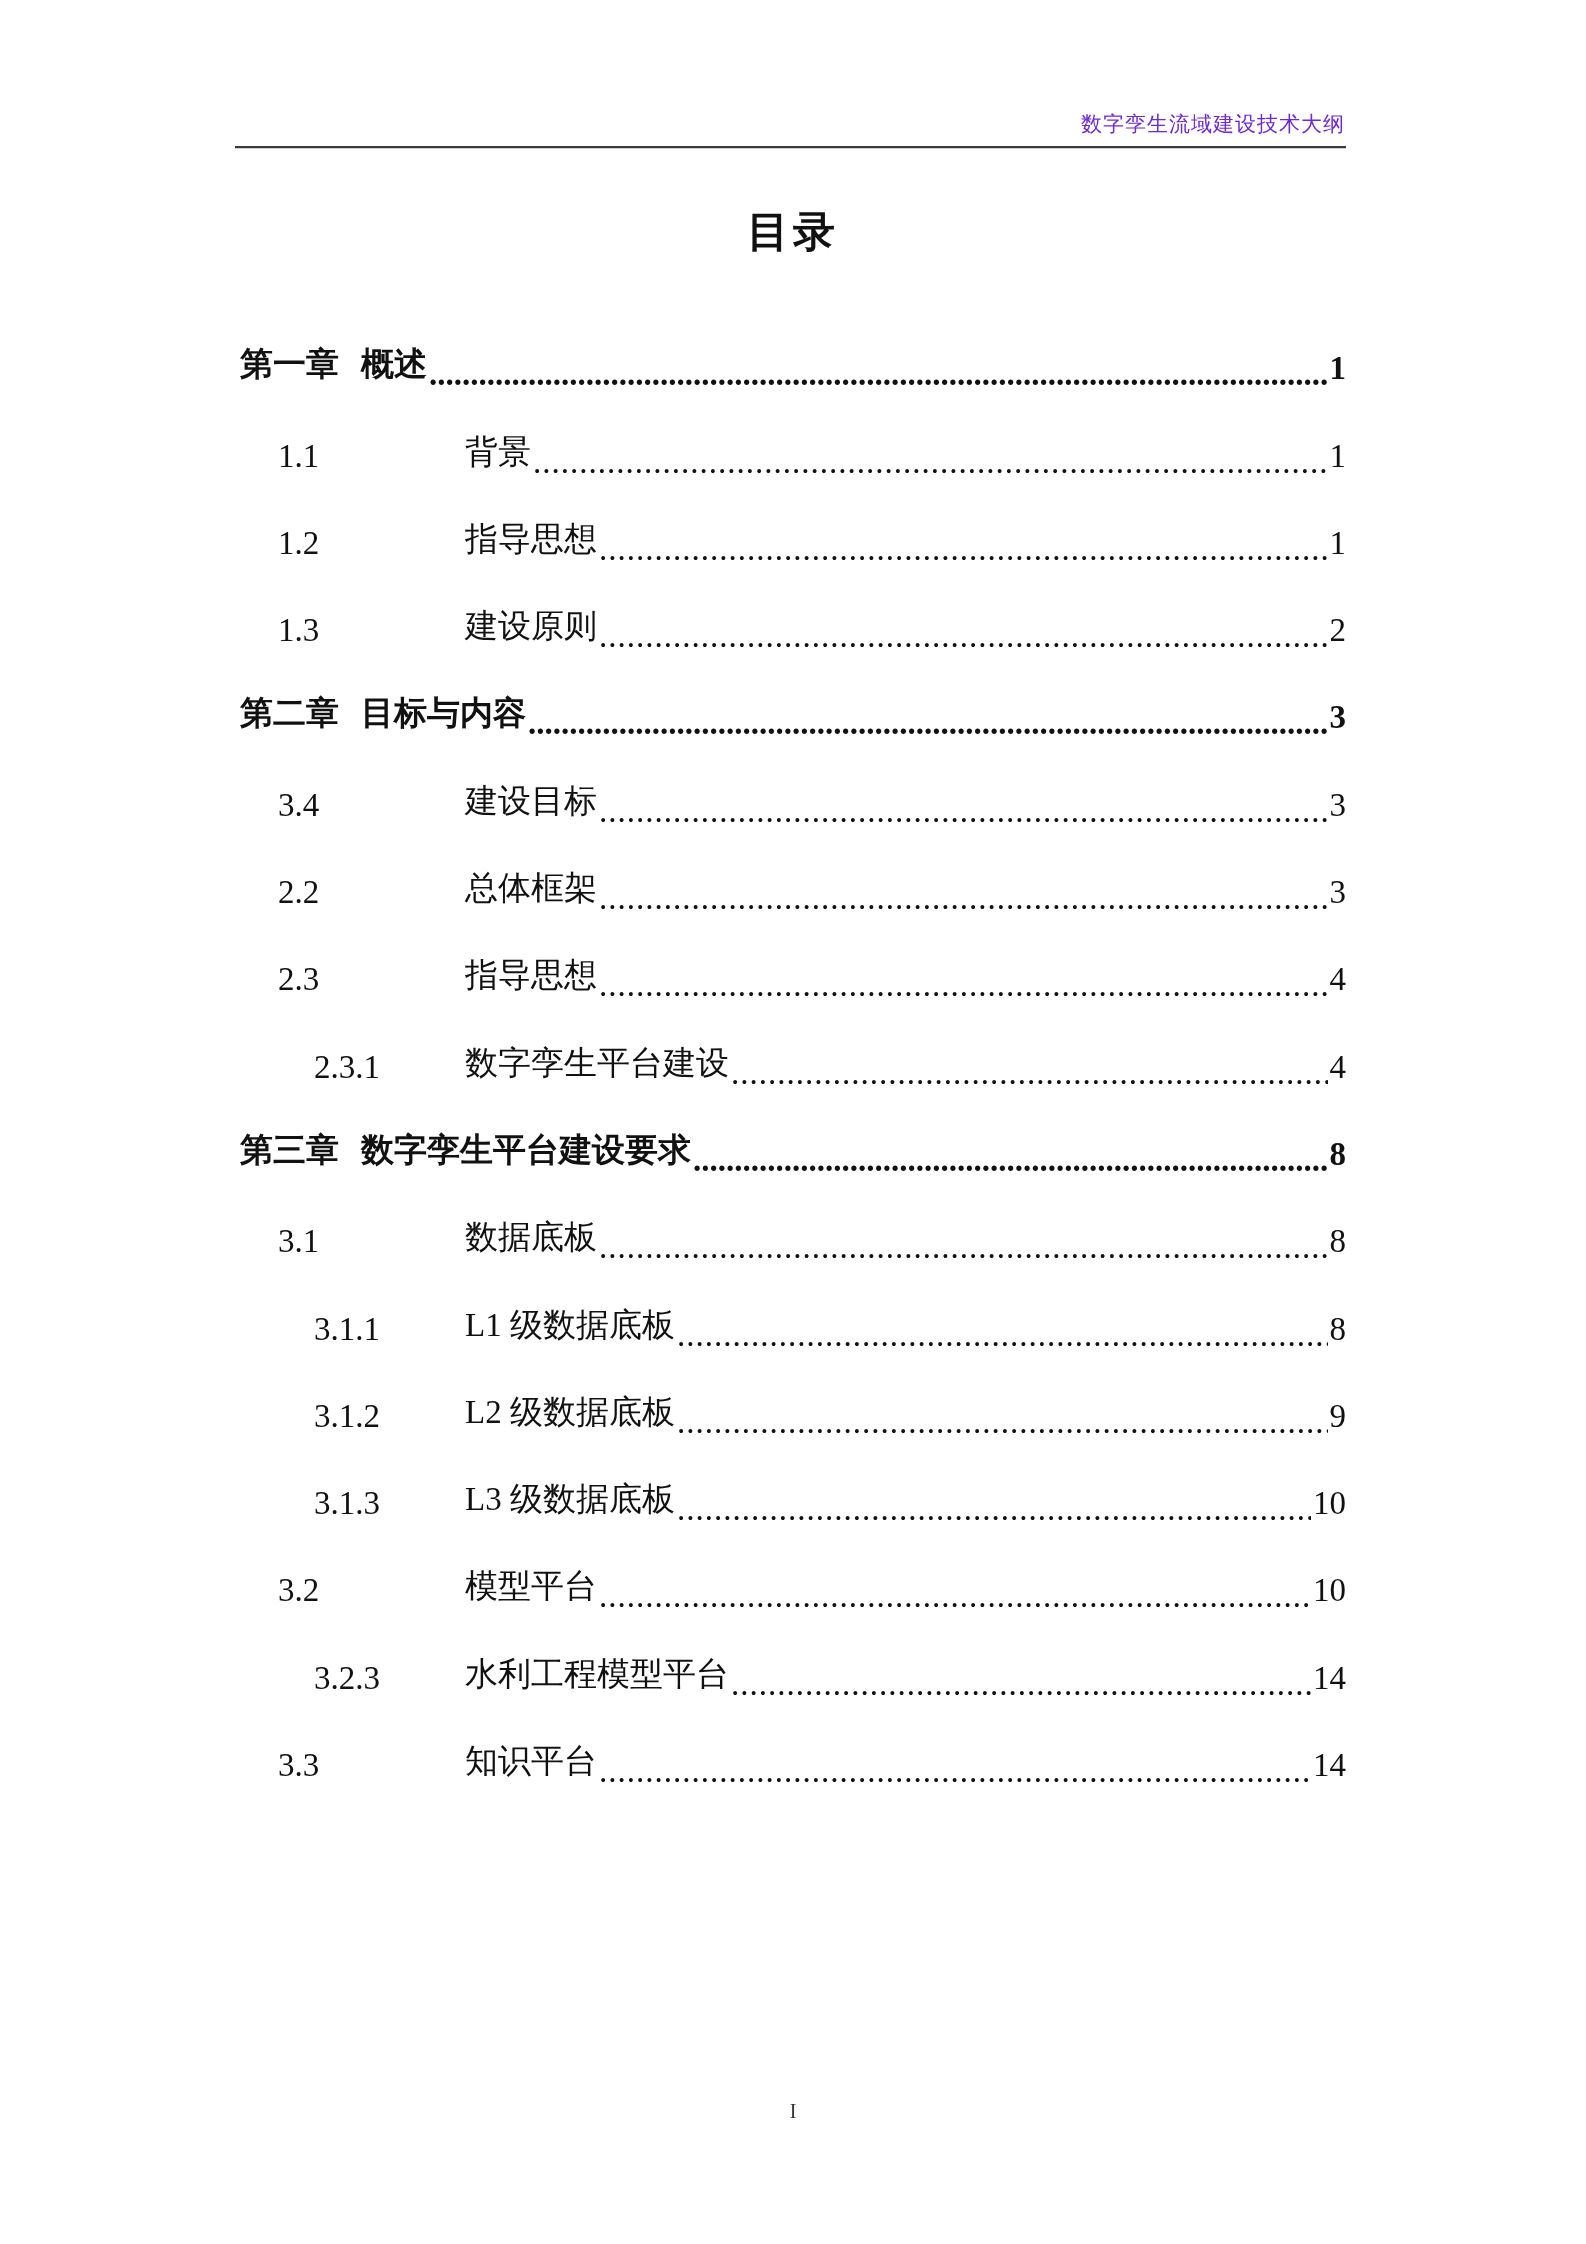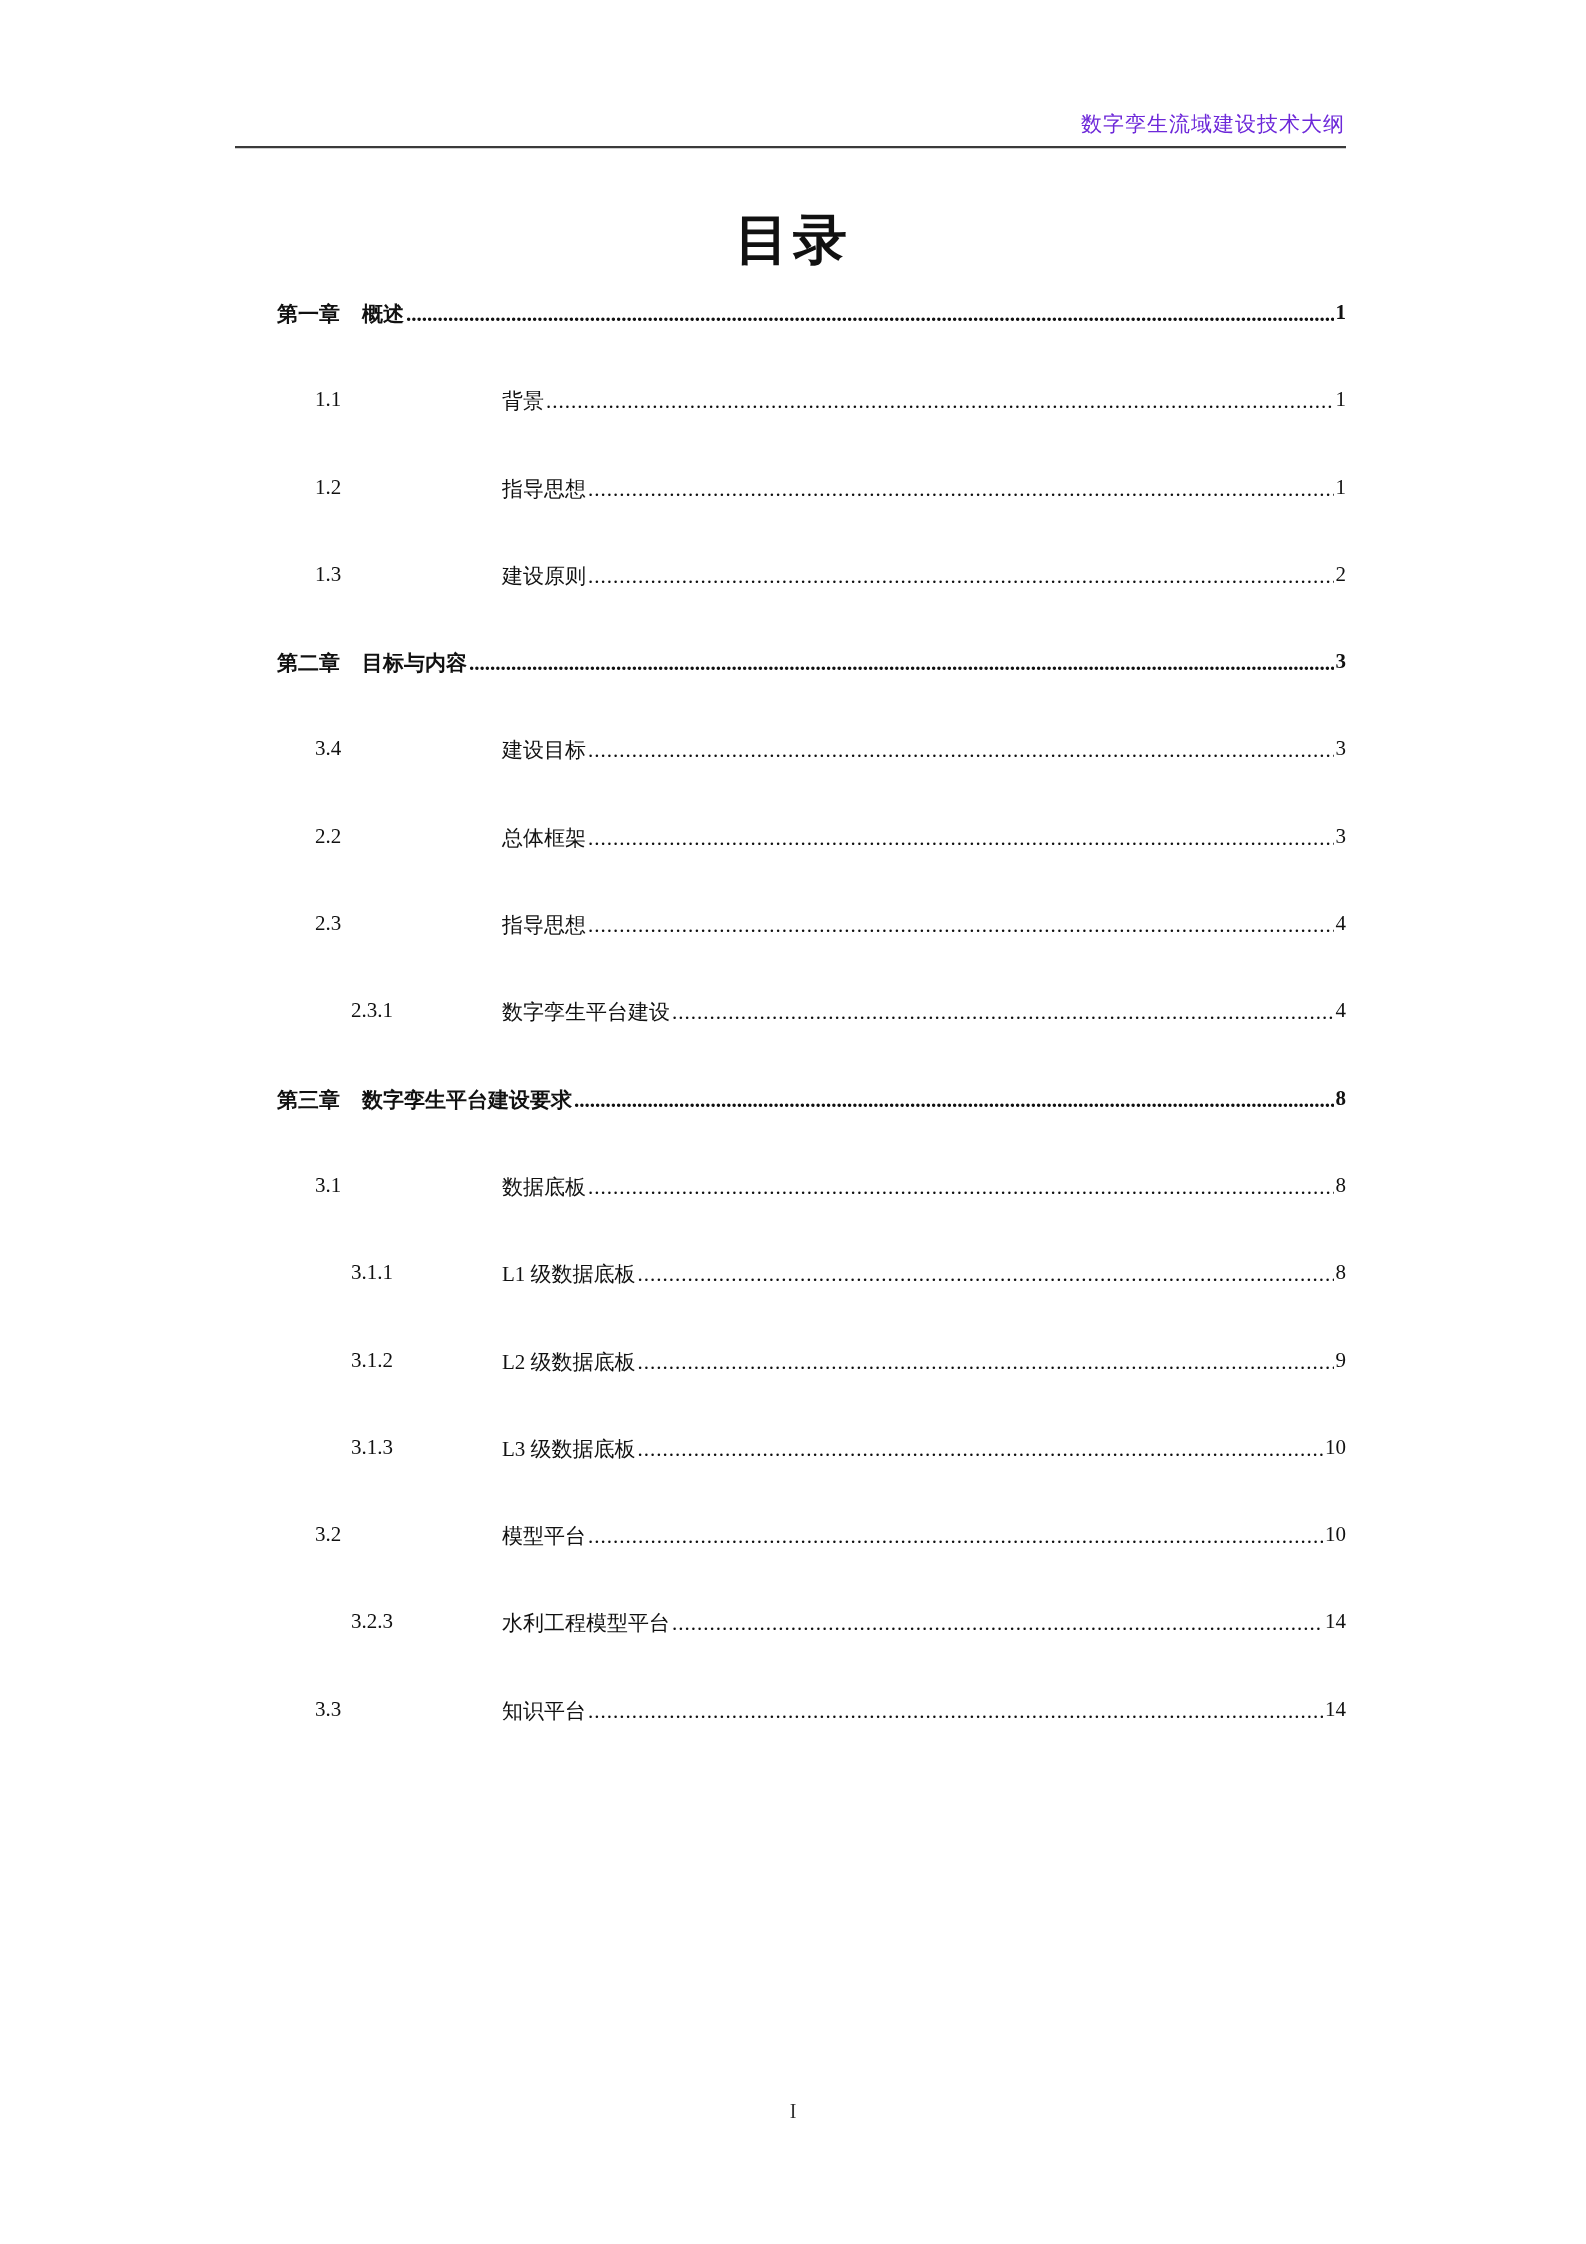--- a/index.html
+++ b/index.html
@@ -3,23 +3,23 @@
 <meta charset="utf-8">
 <style>
   html, body { margin: 0; padding: 0; background: #ffffff; }
   body { width: 1586px; height: 2244px; position: relative; overflow: hidden;
          font-family: "Liberation Serif", "DejaVu Serif", serif; color: #111; }
   .header-text { position: absolute; top: 110px; right: 241px; font-size: 21px; color: #6d28d9;
                  letter-spacing: 1px; white-space: nowrap; }
   .header-rule { position: absolute; top: 146px; left: 235px; width: 1111px; height: 2px;
                  background: #3a3a3a; box-shadow: 0 1px 0 #cfcfcf; }
   .toc-title { position: absolute; top: 204px; left: 0; width: 1586px; text-align: center;
-               font-size: 54px; font-weight: bold; letter-spacing: 4px; }
+               font-size: 42px; font-weight: bold; letter-spacing: 4px; }
   .toc { position: absolute; top: 300px; left: 240px; width: 1106px; }
-  .row { position: relative; height: 87.3px; display: flex; align-items: flex-start; font-size: 21px; margin-left: 37px; }
+  .row { position: relative; height: 87.3px; display: flex; align-items: flex-end; font-size: 33px; }
   .row .num { flex: 0 0 auto; }
   .row.chapter { font-weight: bold; }
   .row.chapter .num { margin-right: 22px; }
   .row.section .num { width: 225px; padding-left: 38px; box-sizing: border-box; }
   .row.subsection .num { width: 225px; padding-left: 74px; box-sizing: border-box; }
   .row .title { flex: 0 0 auto; white-space: nowrap; }
   .row .leader { flex: 1 1 auto; overflow: hidden; white-space: nowrap; height: 1em; line-height: 1em;
                  margin: 0 2px; position: relative; top: 4px; }
   .row .leader::after { content: "........................................................................................................................................................................................................................"; letter-spacing: 1px; }
   .row.chapter .leader::after { letter-spacing: 0px; }

